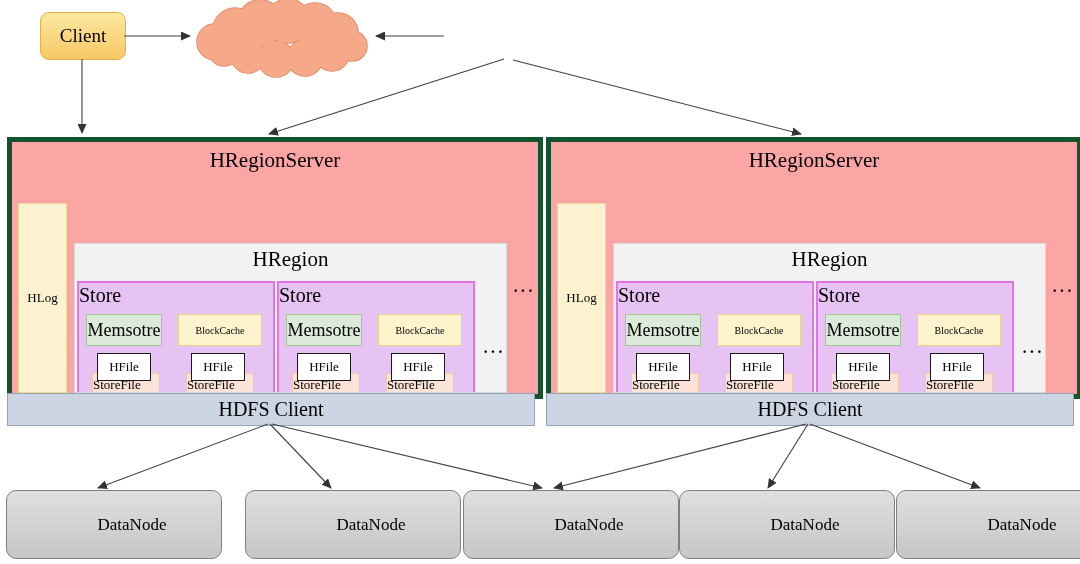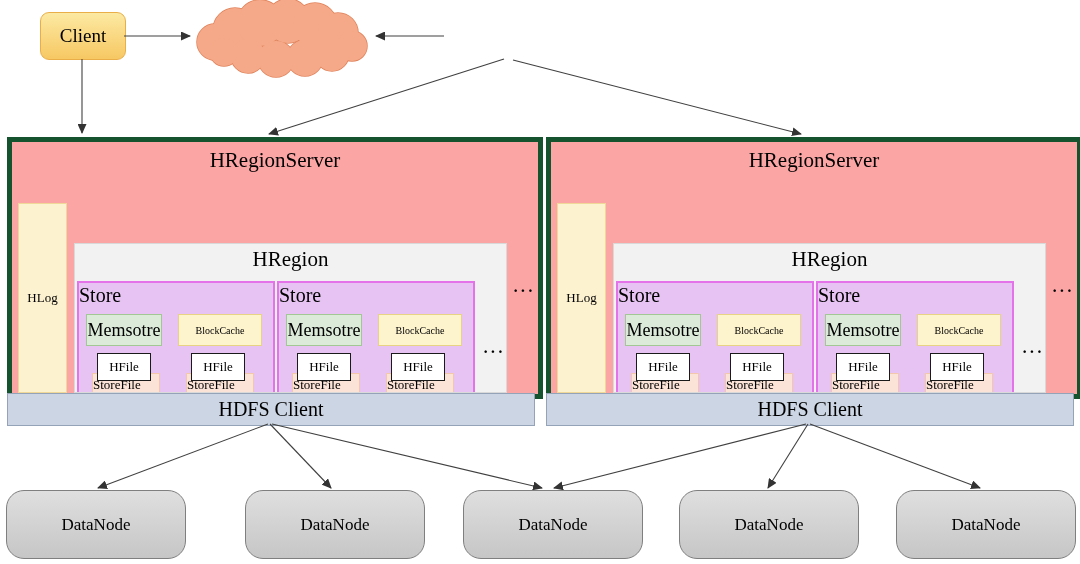--- a/index.html
+++ b/index.html
@@ -36,22 +36,22 @@
   .memstore{left:7px;top:31px;width:74px;height:30px;background:#dcead9;border:1.5px solid #a2c694;font-size:18px;}
   .blockcache{left:99px;top:31px;width:82px;height:30px;background:#fdf3cd;border:1.5px solid #e8d385;font-size:10px;}
   .storefile{top:90px;bottom:0;width:66px;background:#fbe4d7;border:1.5px solid #f2c7ab;border-bottom:none;}
   .sf-0{left:13px;} .sf-1{left:107px;}
   .sf-label{left:0;right:0;top:3px;text-align:left;font-size:13px;}
   .hfile{left:4px;bottom:11px;width:52px;height:26px;background:#ffffff;border:1.5px solid #1a1a1a;font-size:13px;}
 
   
   .hdfs{top:393px;width:526px;height:31px;background:#ccd5e3;border:1px solid #94a3b8;font-size:20px;text-align:center;}
   #hdfs-0{left:7px;} #hdfs-1{left:546px;}
-  .datanode{top:490px;width:178px;height:67px;border-radius:18px;font-size:17px;
-    background:linear-gradient(180deg,#dfdfdf,#c6c6c6);border:1.5px solid #7f7f7f;}
+  .datanode{top:490px;width:178px;height:67px;border-radius:10px;font-size:17px;
+    background:linear-gradient(180deg,#dfdfdf,#c6c6c6);border:1.5px solid #7f7f7f;padding-left:36px;}
   #dn-0{left:6px;} #dn-1{left:245px;} #dn-2{left:463px;} #dn-3{left:679px;} #dn-4{left:896px;}
 
   
   #overlay{position:absolute;left:0;top:0;z-index:5;pointer-events:none;}
 </style>
 </head>
 <body>
 
 <div class="canvas">
 

